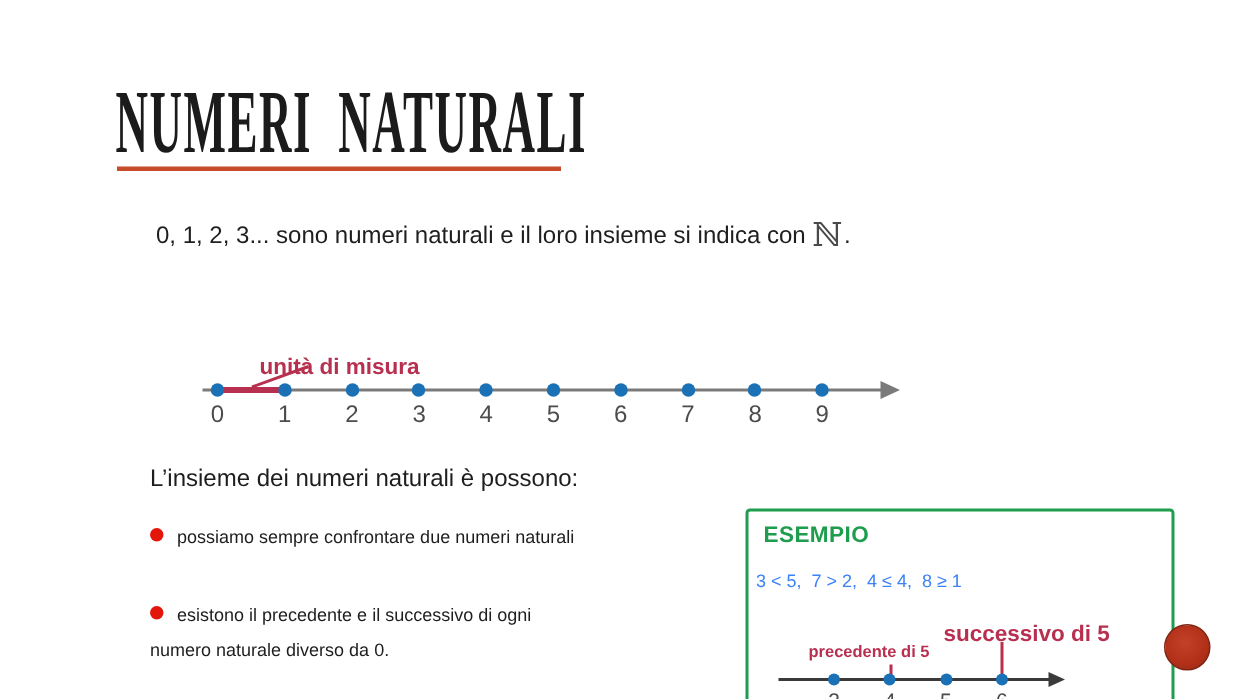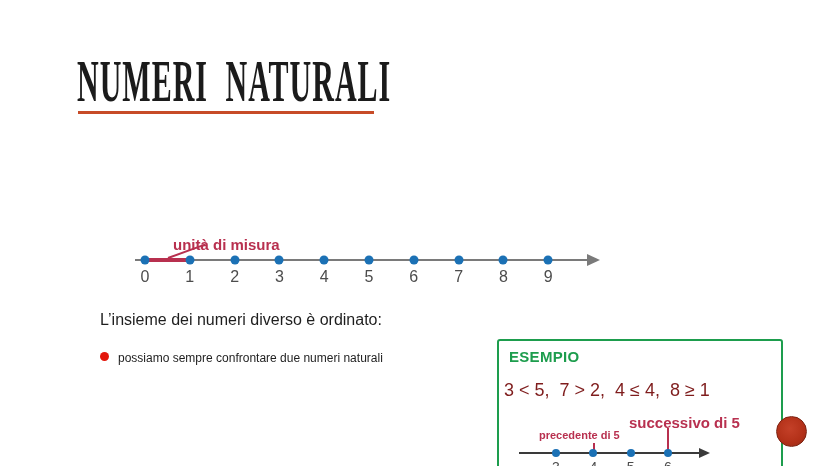--- a/index.html
+++ b/index.html
@@ -58,21 +58,21 @@
   }
   
   .example-box{
     position:absolute;left:497px;top:303px;width:286px;height:143px;box-sizing:border-box;
     border:2px solid #1d9d4d;border-radius:3px;background:#fff;margin-top:36px;
   }
   .example-heading{
     position:absolute;left:10px;top:7px;font-size:15px;font-weight:bold;color:#1d9d4d;
     letter-spacing:.3px;
   }
-  .example-ineq{position:absolute;left:5px;top:39px;font-size:18px;color:#7f1d1d;white-space:pre;}
+  .example-ineq{position:absolute;left:5px;top:39px;font-size:12px;color:#3b82f6;white-space:pre;}
   .mini-line{position:absolute;left:20px;top:72px;width:200px;height:65px;overflow:visible;}
   .mini-axis{position:absolute;left:0;top:39px;width:182px;height:2px;background:#3a3a3a;}
   .mini-arrow{
     position:absolute;left:180px;top:35px;width:0;height:0;
     border-left:11px solid #3a3a3a;border-top:5px solid transparent;border-bottom:5px solid transparent;
   }
   .mini-line .nl-dot{top:40px;width:8px;height:8px;}
   .mini-line .nl-num{top:46px;font-size:14px;color:#4c4c4c;}
   .pred-label{
     position:absolute;left:20px;top:16px;font-size:11px;font-weight:700;color:#b8304f;white-space:nowrap;
@@ -90,20 +90,21 @@
   }
 </style>
 </head>
 <body>
 
 <div class="canvas">
 
   <div class="title">NUMERI NATURALI</div>
   <div class="title-underline"></div>
 
+  <div class="intro1"><span>0, 1, 2, 3... sono numeri naturali e il loro insieme si indica con </span><span class="nat-symbol">ℕ</span><span>.</span></div>
 
 
   <div class="main-line">
     <div class="unit-label">unità di misura</div>
     <div class="unit-leader"></div>
     <div class="axis"></div>
     <div class="axis-arrow"></div>
     <div class="unit-segment"></div>
   <span class="nl-dot" style="left: 10px;"></span>
       <span class="nl-num" style="left: 10px;">0</span>
@@ -120,24 +121,25 @@
       <span class="nl-dot" style="left: 278.8px;"></span>
       <span class="nl-num" style="left: 278.8px;">6</span>
       <span class="nl-dot" style="left: 323.6px;"></span>
       <span class="nl-num" style="left: 323.6px;">7</span>
       <span class="nl-dot" style="left: 368.4px;"></span>
       <span class="nl-num" style="left: 368.4px;">8</span>
       <span class="nl-dot" style="left: 413.2px;"></span>
       <span class="nl-num" style="left: 413.2px;">9</span>
     </div>
 
-  <div class="ordered-heading">L’insieme dei numeri diverso è ordinato:</div>
+  <div class="ordered-heading">L’insieme dei numeri naturali è possono:</div>
 
   <p class="bullet-p bullet-p1"><span class="bullet-dot"></span><span>possiamo sempre confrontare due numeri naturali</span></p>
 
+  <p class="bullet-p bullet-p2"><span class="bullet-dot"></span><span>esistono il precedente e il successivo di ogni numero naturale diverso da 0.</span></p>
 
   <div class="example-box">
     <div class="example-heading">ESEMPIO</div>
     <div class="example-ineq">3 &lt; 5,  7 &gt; 2,  4 ≤ 4,  8 ≥ 1</div>
     <div class="mini-line">
       <div class="pred-label">precedente di 5</div>
       <div class="pred-leader"></div>
       <div class="succ-label">successivo di 5</div>
       <div class="succ-leader"></div>
       <div class="mini-axis"></div>

